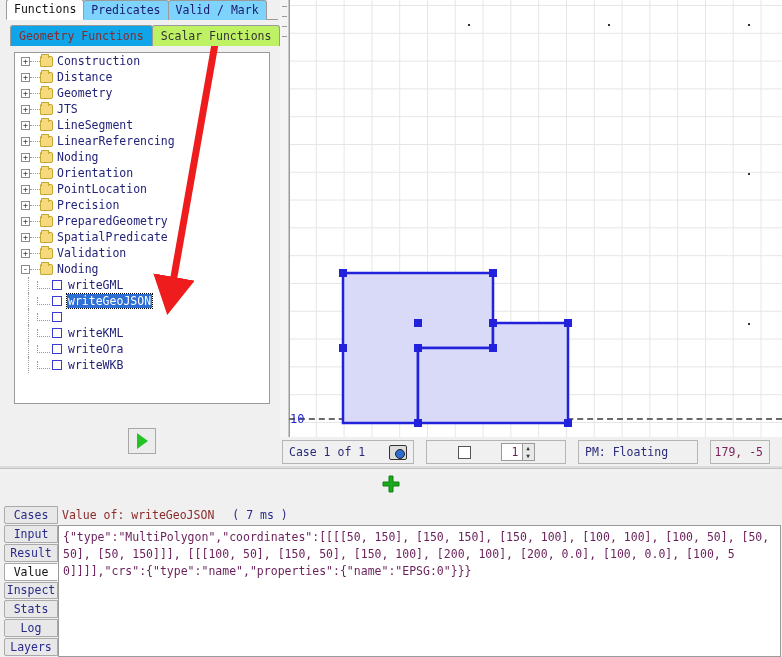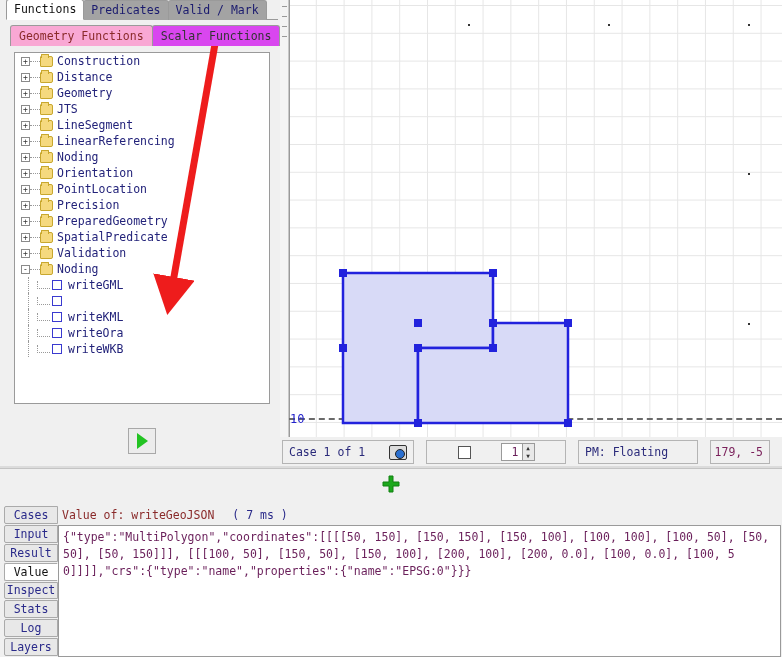--- a/index.html
+++ b/index.html
@@ -19,47 +19,47 @@
     position: absolute; left: 0; top: 0; width: 278px; height: 470px;
     background: #f0f0f0;
   }
   .tabstrip { position: absolute; left: 6px; top: 0; height: 20px; display: flex; align-items: flex-end; }
   .tab {
     font-family: "DejaVu Sans Mono", monospace;
     font-size: 11.5px;
     padding: 2px 7px 3px 7px;
     border: 1px solid #9a9a9a;
     border-bottom: none;
-    background: #a3a3a3;
+    background: #7dd3fc;
     color: #1a1a6e;
     margin-right: -1px;
     line-height: 14px;
     border-radius: 3px 3px 0 0;
     white-space: nowrap;
   }
   .tab.selected { background: #ffffff; color: #111; border-bottom: 1px solid #ffffff; position: relative; z-index: 3; }
   .tab-divider-line {
     position: absolute; left: 6px; top: 19px; width: 272px; height: 1px; background: #9a9a9a;
   }
 
   .subtabstrip { position: absolute; left: 10px; top: 25px; height: 21px; display: flex; align-items: flex-end; }
   .subtab {
     font-family: "DejaVu Sans Mono", monospace;
     font-size: 11.5px;
     padding: 3px 8px 3px 8px;
     border: 1px solid #9a9a9a;
     border-bottom: none;
-    background: #f9a8d4;
+    background: #0ea5e9;
     color: #8a2a2a;
     margin-right: -1px;
     line-height: 14px;
     border-radius: 3px 3px 0 0;
     white-space: nowrap;
   }
-  .subtab.selected { background: #d946ef; color: #333; position: relative; z-index: 3; }
+  .subtab.selected { background: #bef264; color: #333; position: relative; z-index: 3; }
   .subtab-divider-line {
     position: absolute; left: 10px; top: 45px; width: 268px; height: 1px; background: #9a9a9a;
   }
 
   #tree-panel {
     position: absolute; left: 14px; top: 52px; width: 256px; height: 352px;
     background: #fff; border: 1px solid #9a9a9a;
     overflow: hidden;
   }
   .tree-row { display: flex; align-items: center; height: 16px; padding-left: 6px; position: relative; }
@@ -283,20 +283,26 @@
             <span class="toggle">-</span>
             <span class="dots"></span>
             <span class="folder"></span>
             <span class="node-label folderlabel">Noding</span>
           </div>
           <div class="tree-row child-row">
             <span class="vline"></span>
             <span class="leaf-dots"></span>
             <span class="checkbox"></span>
             <span class="leaf-label">writeGML</span>
+          </div>
+          <div class="tree-row child-row">
+            <span class="vline"></span>
+            <span class="leaf-dots"></span>
+            <span class="checkbox"></span>
+            <span class="leaf-label selected">writeGeoJSON</span>
           </div>
           <div class="tree-row child-row">
             <span class="vline"></span>
             <span class="leaf-dots"></span>
             <span class="checkbox"></span>
           </div>
           <div class="tree-row child-row">
             <span class="vline"></span>
             <span class="leaf-dots"></span>
             <span class="checkbox"></span>

